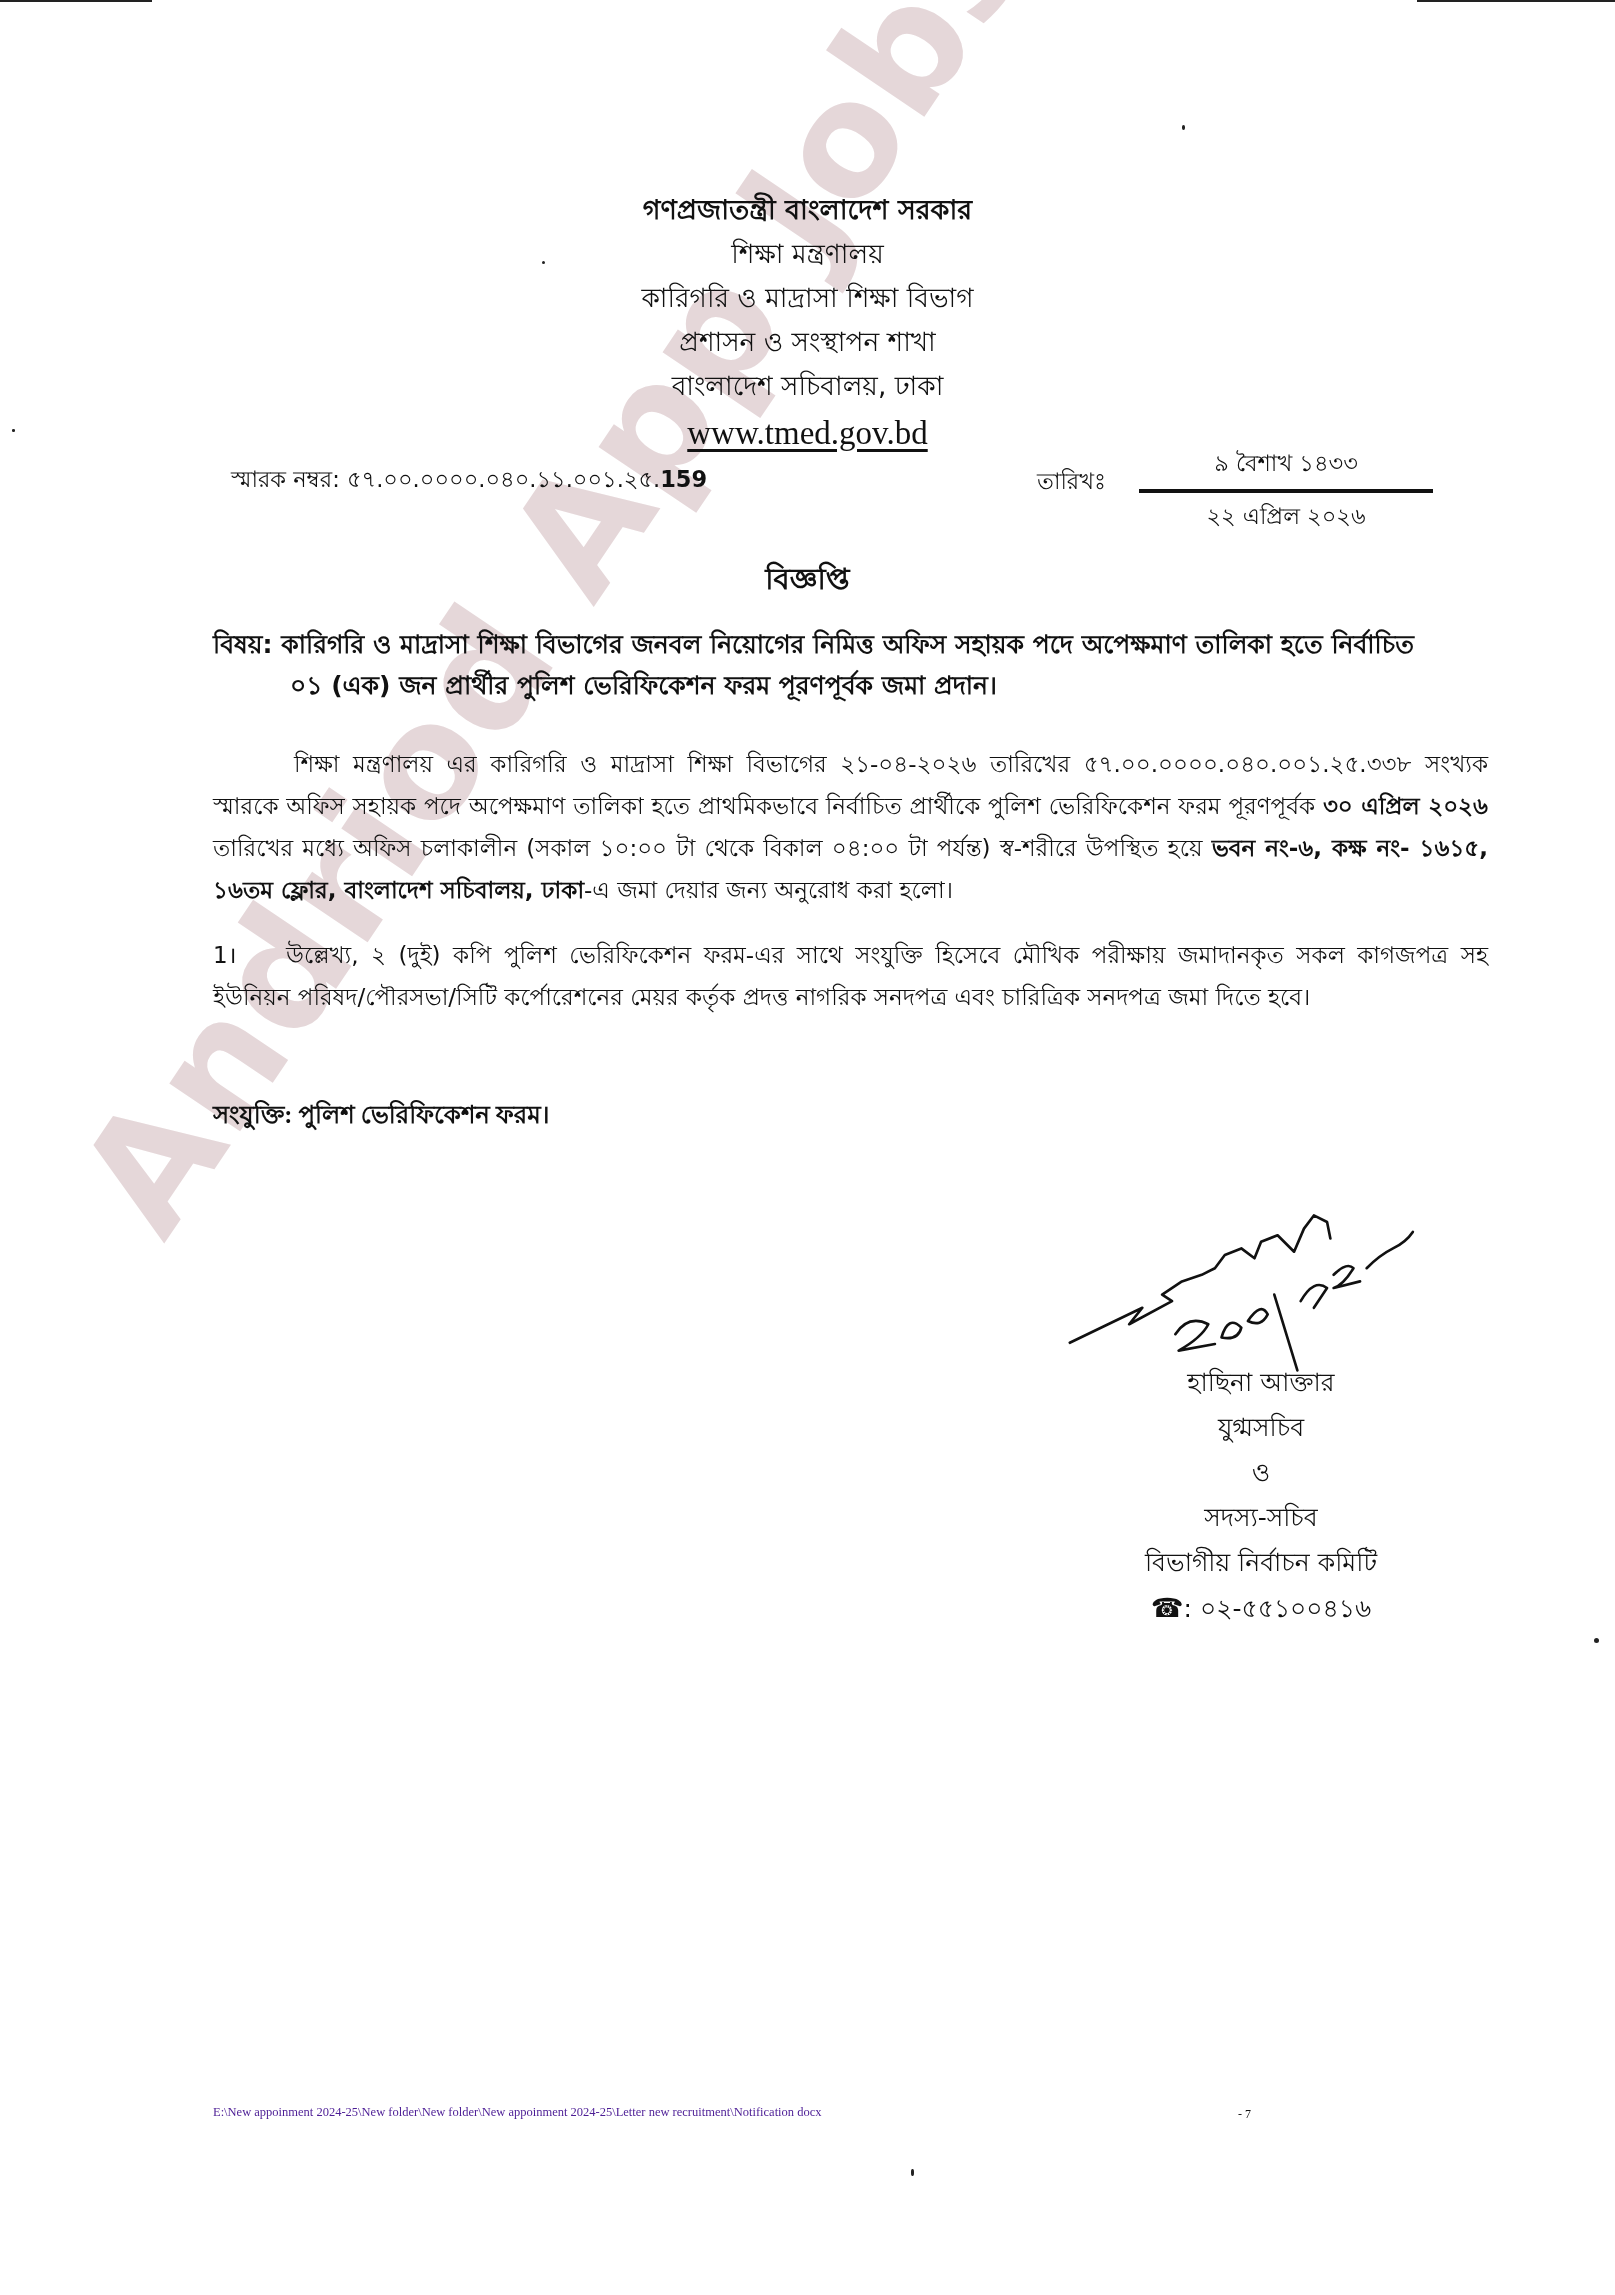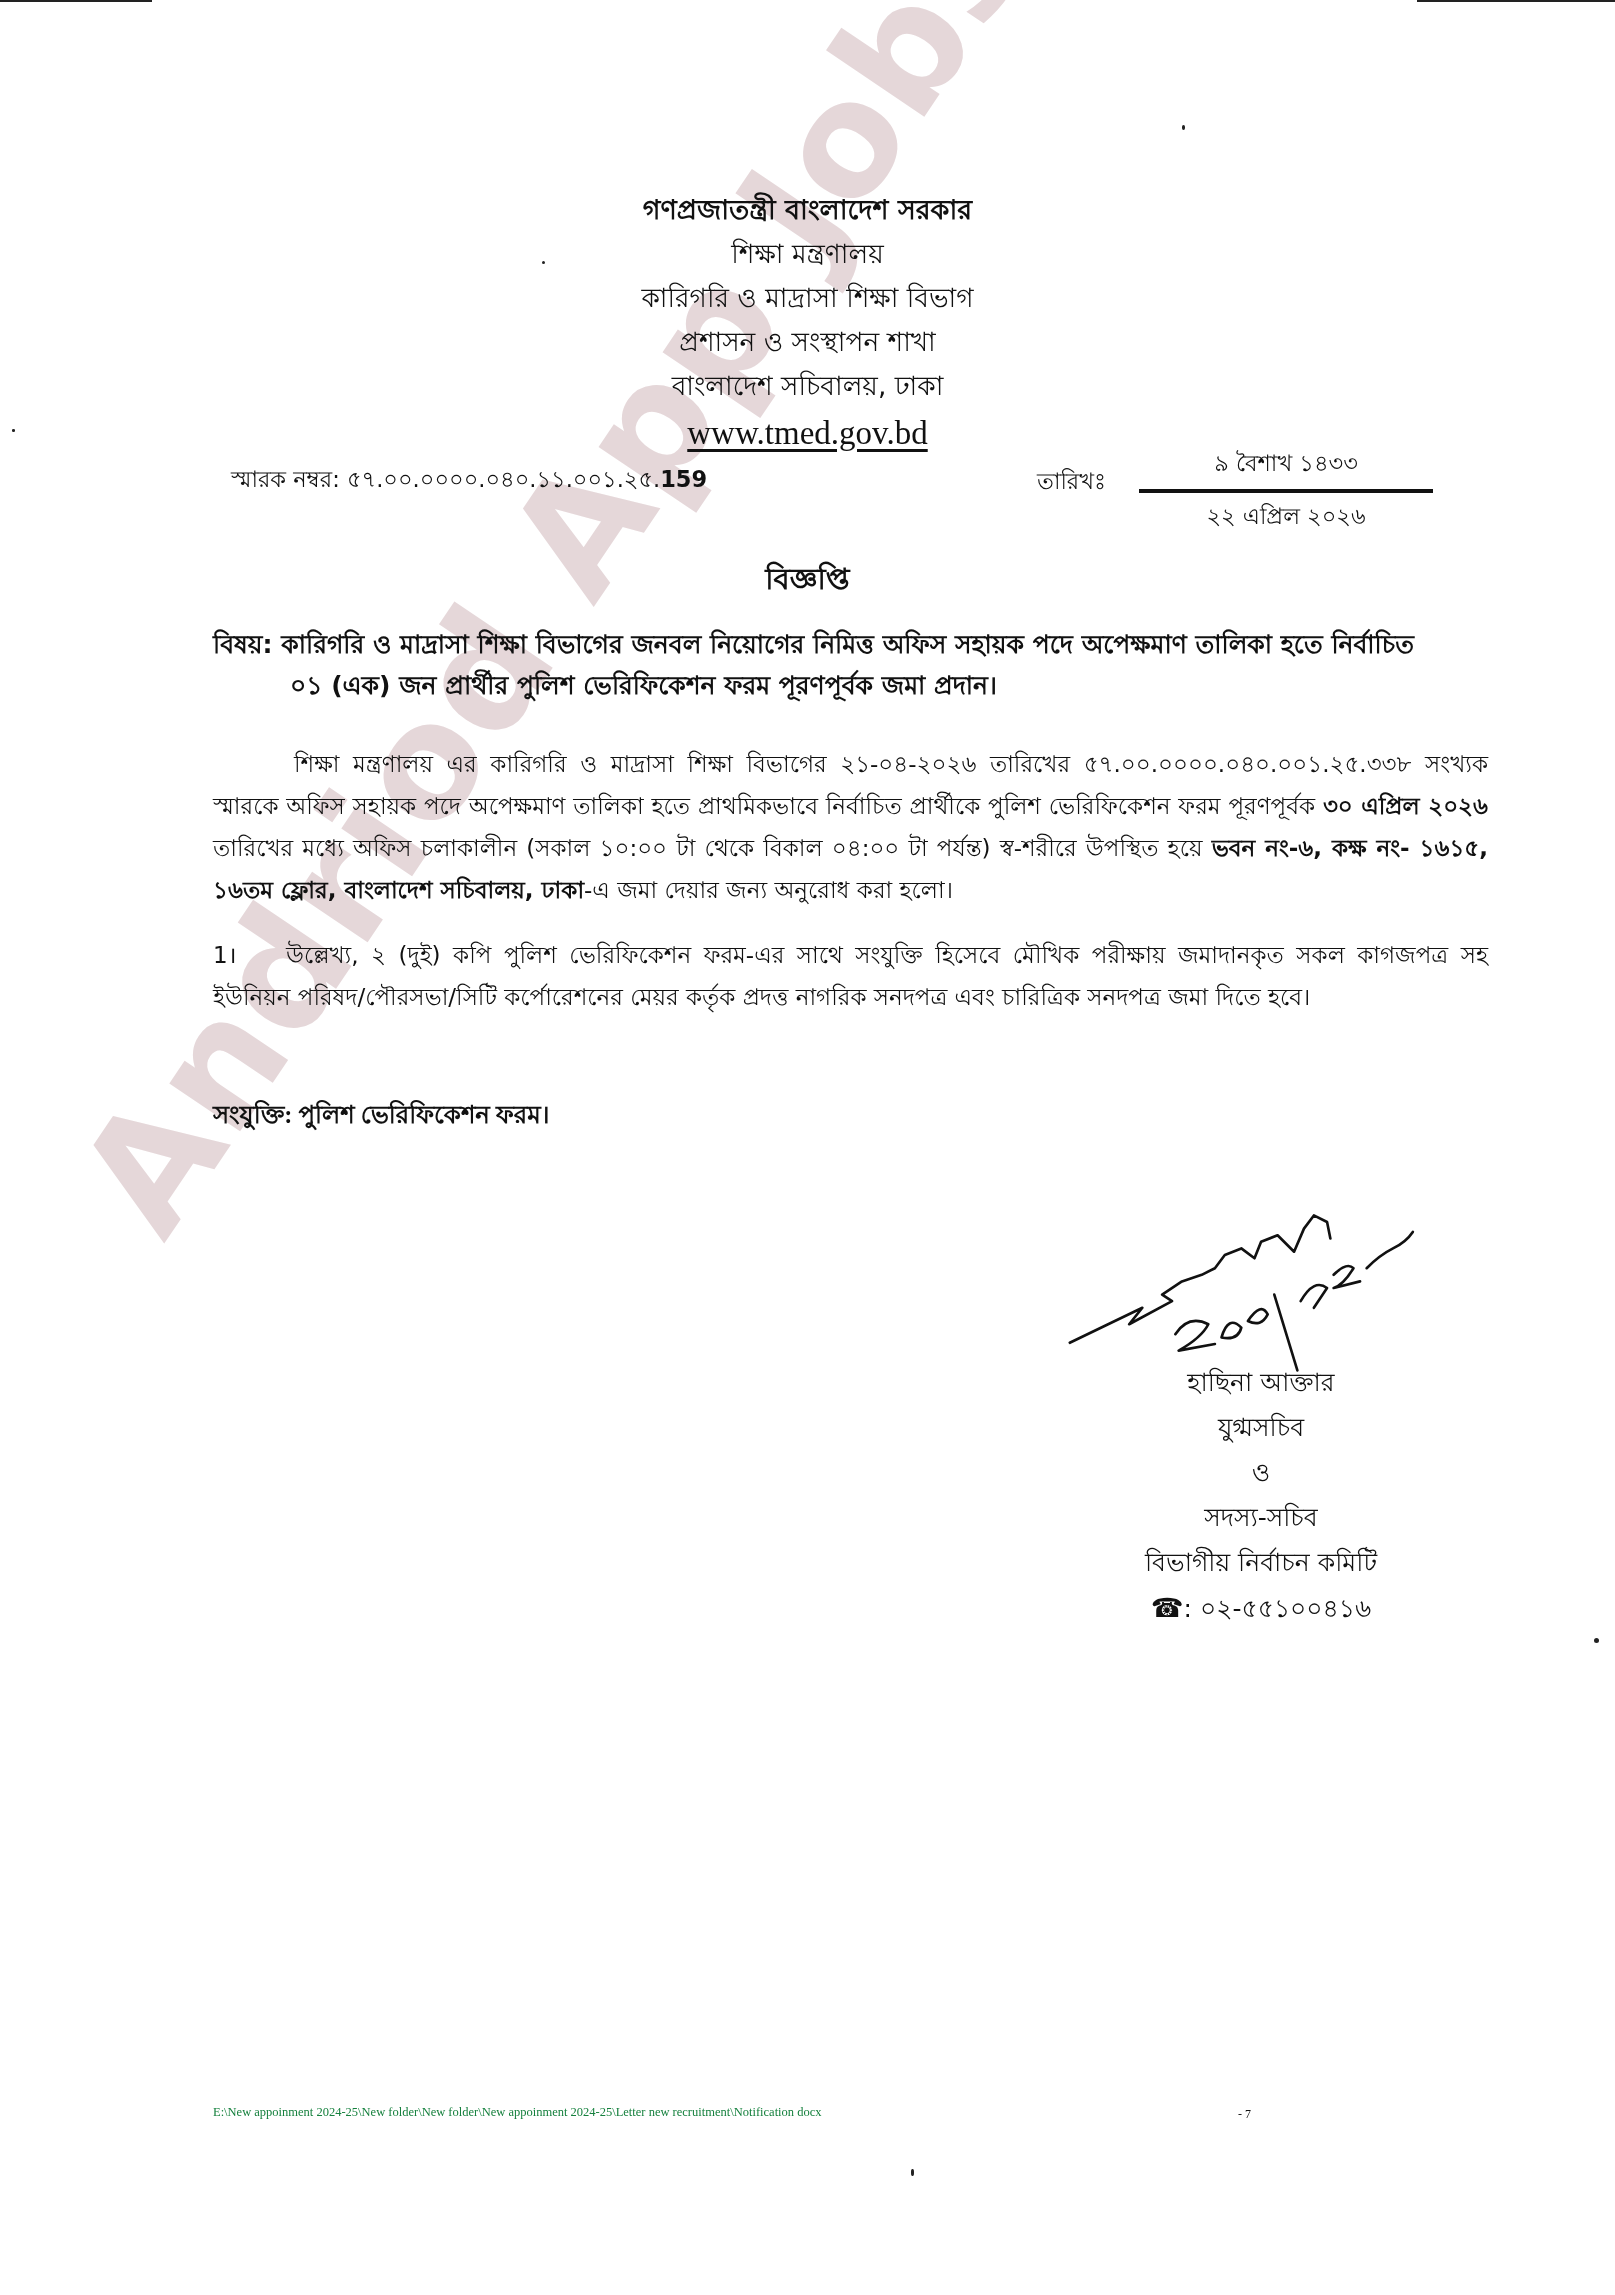--- a/index.html
+++ b/index.html
@@ -58,21 +58,21 @@
 
     .signature { position: absolute; left: 1050px; top: 1202px; width: 409px; height: 172px; }
     .sign-block {
       position: absolute; left: 1030px; top: 1360px; width: 462px; text-align: center;
       font-size: 25px; line-height: 45px;
     }
     .sign-block .phone-icon { font-size: 26.4px; }
 
     .footer-path {
       position: absolute; top: 2105px; left: 213px; font-family: "Liberation Serif", serif;
-      font-size: 12.5px; color: #15803d;
+      font-size: 12.5px; color: #4c1d95;
     }
     .footer-page { position: absolute; top: 2107px; left: 1238px; font-family: "Liberation Serif", serif; font-size: 12px; }
     .dot { position: absolute; background: #222; border-radius: 50%; }
   </style>
 </head>
 <body>
 
 <div class="page">
   <div class="scan-line-top l"></div>
   <div class="scan-line-top r"></div>

